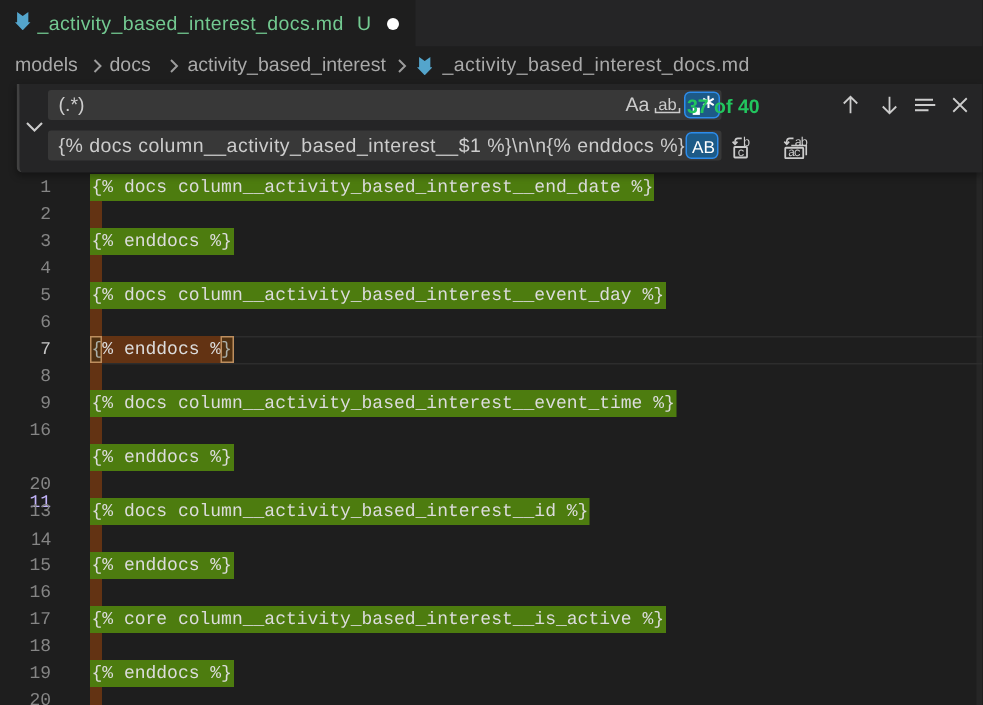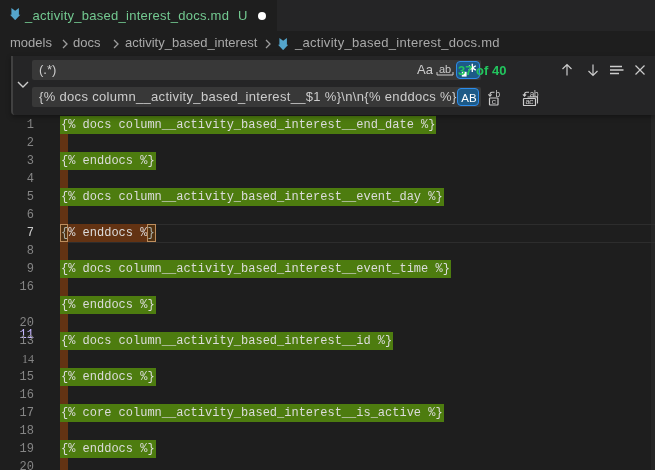--- a/index.html
+++ b/index.html
@@ -89,21 +89,21 @@
     <div class="ln" style="top:260px; color:#858585; font-family:'Liberation Mono',monospace; font-size:12px; line-height:18px;">9</div>
     <div class="code" style="top:260px; font-family:'Liberation Mono',monospace; font-size:12px; line-height:18px;"><span class="hl">{% docs column__activity_based_interest__event_time %}</span></div>
     <div class="ln" style="top:278px; color:#858585; font-family:'Liberation Mono',monospace; font-size:12px; line-height:18px;">16</div>
     <div class="strip" style="top:278px;"></div>
     <div class="ln" style="top:296px; color:#c4b5fd; font-family:'Liberation Mono',monospace; font-size:12px; line-height:18px;margin-top:30px;">11</div>
     <div class="code" style="top:296px; font-family:'Liberation Mono',monospace; font-size:12px; line-height:18px;"><span class="hl">{% enddocs %}</span></div>
     <div class="ln" style="top:314px; color:#858585; font-family:'Liberation Mono',monospace; font-size:12px; line-height:18px;">20</div>
     <div class="strip" style="top:314px;"></div>
     <div class="ln" style="top:332px; color:#858585; font-family:'Liberation Mono',monospace; font-size:12px; line-height:18px;">13</div>
     <div class="code" style="top:332px; font-family:'Liberation Mono',monospace; font-size:12px; line-height:18px;"><span class="hl">{% docs column__activity_based_interest__id %}</span></div>
-    <div class="ln" style="top:350px; color:#858585; font-family:Liberation Serif, serif; font-size:12px; line-height:18px;">14</div>
+    <div class="ln" style="top:350px; color:#858585; font-family:Liberation Sans, sans-serif; font-size:12px; line-height:18px;">14</div>
     <div class="strip" style="top:350px;"></div>
     <div class="ln" style="top:368px; color:#858585; font-family:'Liberation Mono',monospace; font-size:12px; line-height:18px;">15</div>
     <div class="code" style="top:368px; font-family:'Liberation Mono',monospace; font-size:12px; line-height:18px;"><span class="hl">{% enddocs %}</span></div>
     <div class="ln" style="top:386px; color:#858585; font-family:'Liberation Mono',monospace; font-size:12px; line-height:18px;">16</div>
     <div class="strip" style="top:386px;"></div>
     <div class="ln" style="top:404px; color:#858585; font-family:'Liberation Mono',monospace; font-size:12px; line-height:18px;">17</div>
     <div class="code" style="top:404px; font-family:'Liberation Mono',monospace; font-size:12px; line-height:18px;"><span class="hl">{% core column__activity_based_interest__is_active %}</span></div>
     <div class="ln" style="top:422px; color:#858585; font-family:'Liberation Mono',monospace; font-size:12px; line-height:18px;">18</div>
     <div class="strip" style="top:422px;"></div>
     <div class="ln" style="top:440px; color:#858585; font-family:'Liberation Mono',monospace; font-size:12px; line-height:18px;">19</div>

